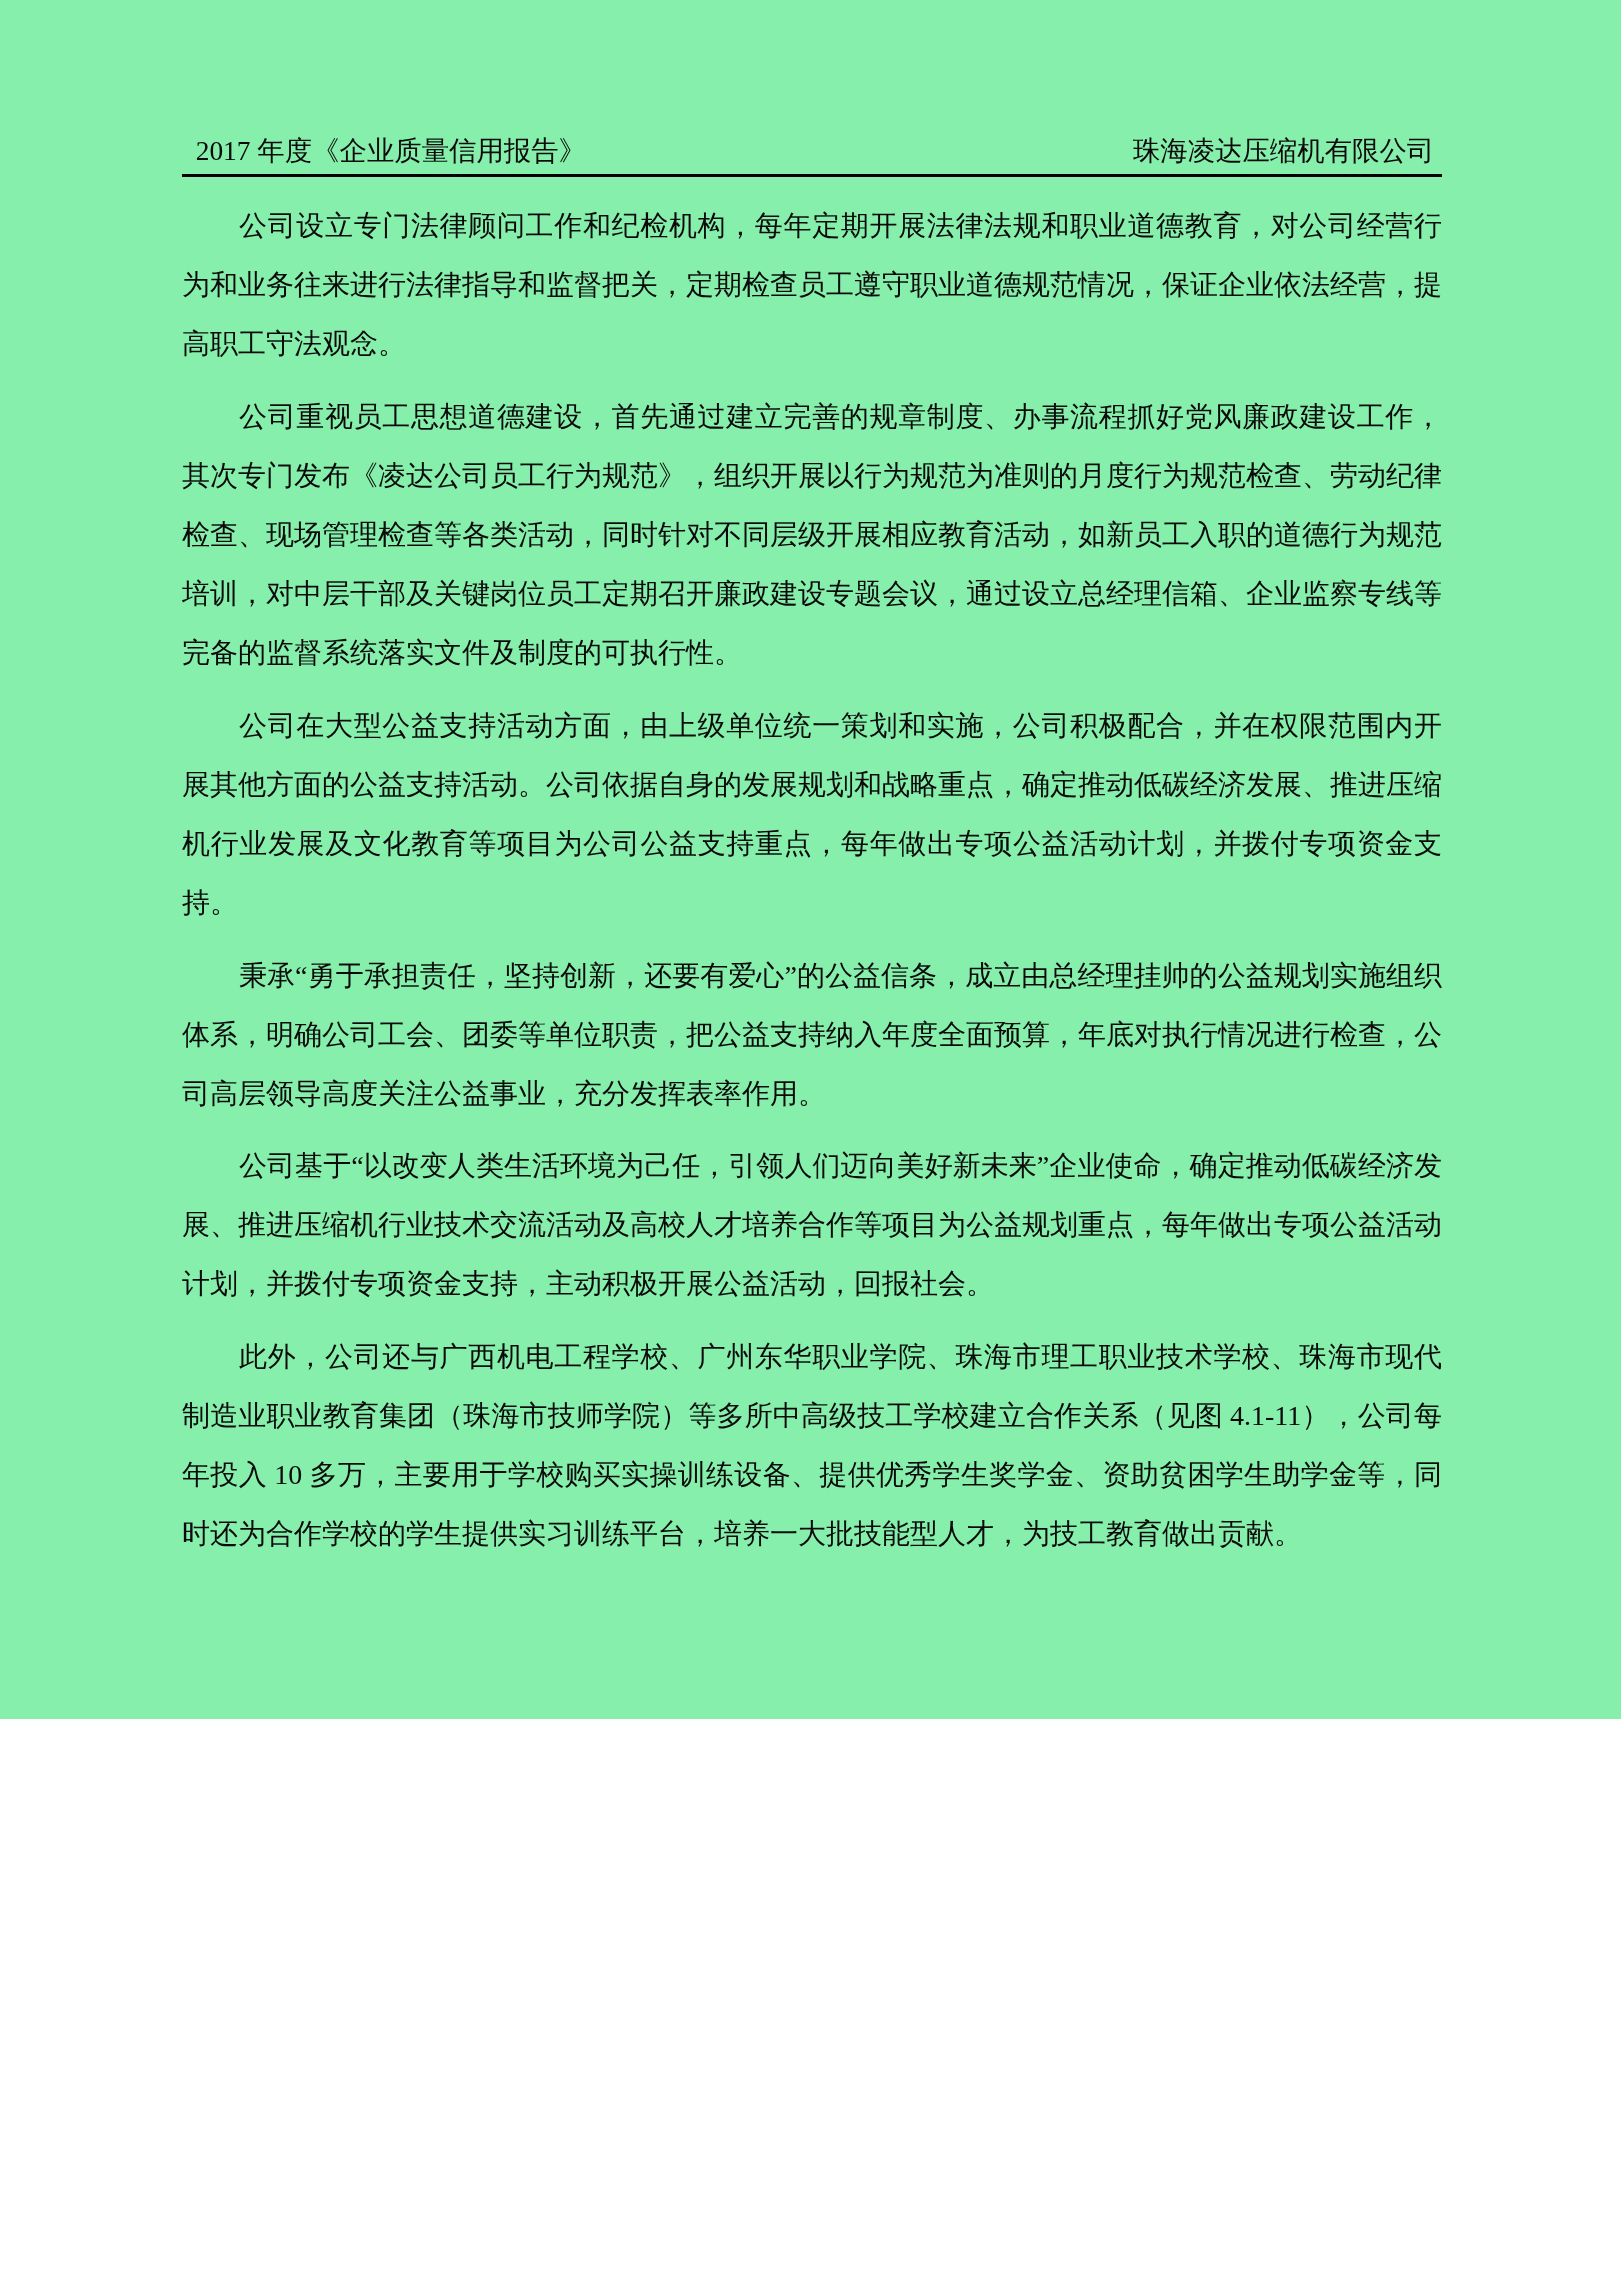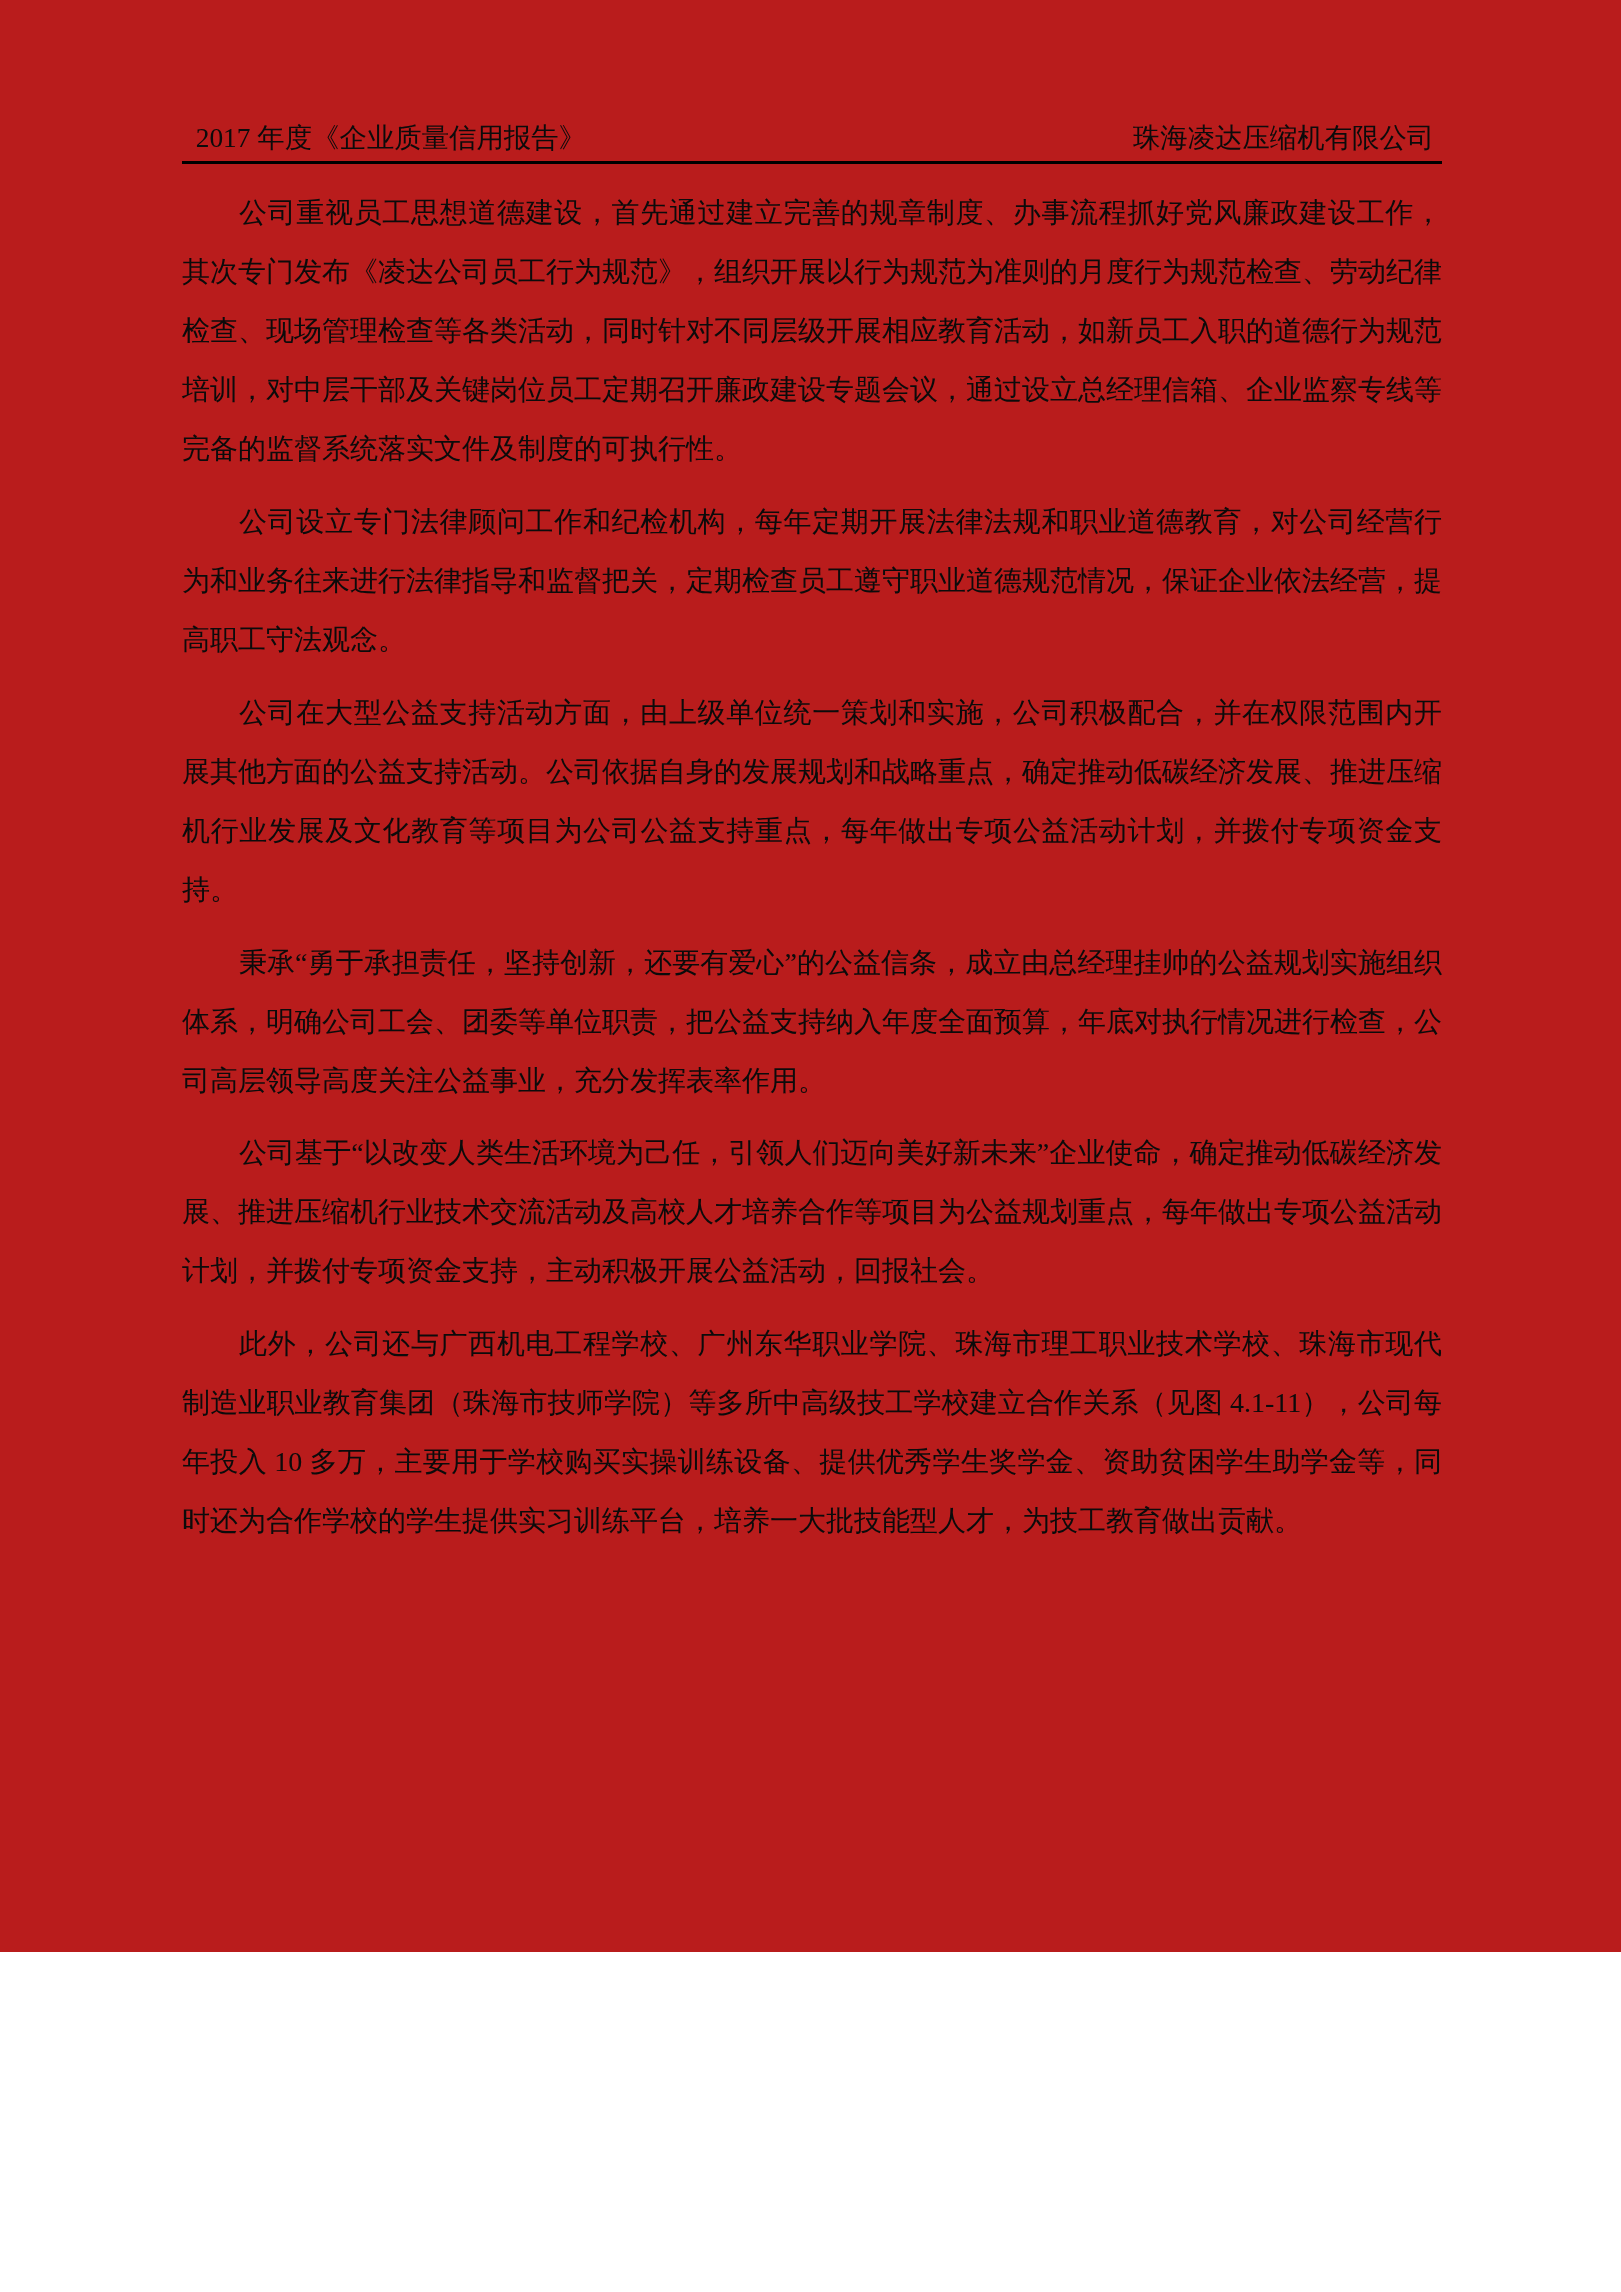--- a/index.html
+++ b/index.html
@@ -3,27 +3,27 @@
 <meta charset="utf-8">
 <style>
   html, body {
     margin: 0;
     padding: 0;
     background: #ffffff;
   }
   .page {
     position: relative;
     width: 1621px;
-    height: 1952px;
-    background: #b91c1c;
+    height: 1719px;
+    background: #86efac;
     color: #0b0b0b;
     font-family: "Liberation Serif", "DejaVu Serif", serif;
     overflow: hidden;
     box-sizing: border-box;
-    padding: 4px 179px 0 182px;
+    padding: 17px 179px 0 182px;
   }
   .header {
     display: flex;
     justify-content: space-between;
     align-items: flex-end;
     margin-top: 118px;
     padding: 0 7.8px 5.9px 13.7px;
     border-bottom: 3.9px solid #000000;
     font-size: 27.4px;
     line-height: 33px;
@@ -68,23 +68,23 @@
 <body>
 
 <div class="page">
 
   <div class="header">
     <span>2017 年度《企业质量信用报告》</span>
     <span>珠海凌达压缩机有限公司</span>
   </div>
 
   <div class="doc-body">
+    <p class="para">公司设立专门法律顾问工作和纪检机构，每年定期开展法律法规和职业道德教育，对公司经营行为和业务往来进行法律指导和监督把关，定期检查员工遵守职业道德规范情况，保证企业依法经营，提高职工守法观念。</p>
+
     <p class="para">公司重视员工思想道德建设，首先通过建立完善的规章制度、办事流程抓好党风廉政建设工作，其次专门发布《凌达公司员工行为规范》，组织开展以行为规范为准则的月度行为规范检查、劳动纪律检查、现场管理检查等各类活动，同时针对不同层级开展相应教育活动，如新员工入职的道德行为规范培训，对中层干部及关键岗位员工定期召开廉政建设专题会议，通过设立总经理信箱、企业监察专线等完备的监督系统落实文件及制度的可执行性。</p>
-
-    <p class="para">公司设立专门法律顾问工作和纪检机构，每年定期开展法律法规和职业道德教育，对公司经营行为和业务往来进行法律指导和监督把关，定期检查员工遵守职业道德规范情况，保证企业依法经营，提高职工守法观念。</p>
 
 
 
     <p class="para">公司在大型公益支持活动方面，由上级单位统一策划和实施，公司积极配合，并在权限范围内开展其他方面的公益支持活动。公司依据自身的发展规划和战略重点，确定推动低碳经济发展、推进压缩机行业发展及文化教育等项目为公司公益支持重点，每年做出专项公益活动计划，并拨付专项资金支持。</p>
 
 
     <p class="para">秉承“勇于承担责任，坚持创新，还要有爱心”的公益信条，成立由总经理挂帅的公益规划实施组织体系，明确公司工会、团委等单位职责，把公益支持纳入年度全面预算，年底对执行情况进行检查，公司高层领导高度关注公益事业，充分发挥表率作用。</p>
 
     <p class="para">公司基于“以改变人类生活环境为己任，引领人们迈向美好新未来”企业使命，确定推动低碳经济发展、推进压缩机行业技术交流活动及高校人才培养合作等项目为公益规划重点，每年做出专项公益活动计划，并拨付专项资金支持，主动积极开展公益活动，回报社会。</p>
 

